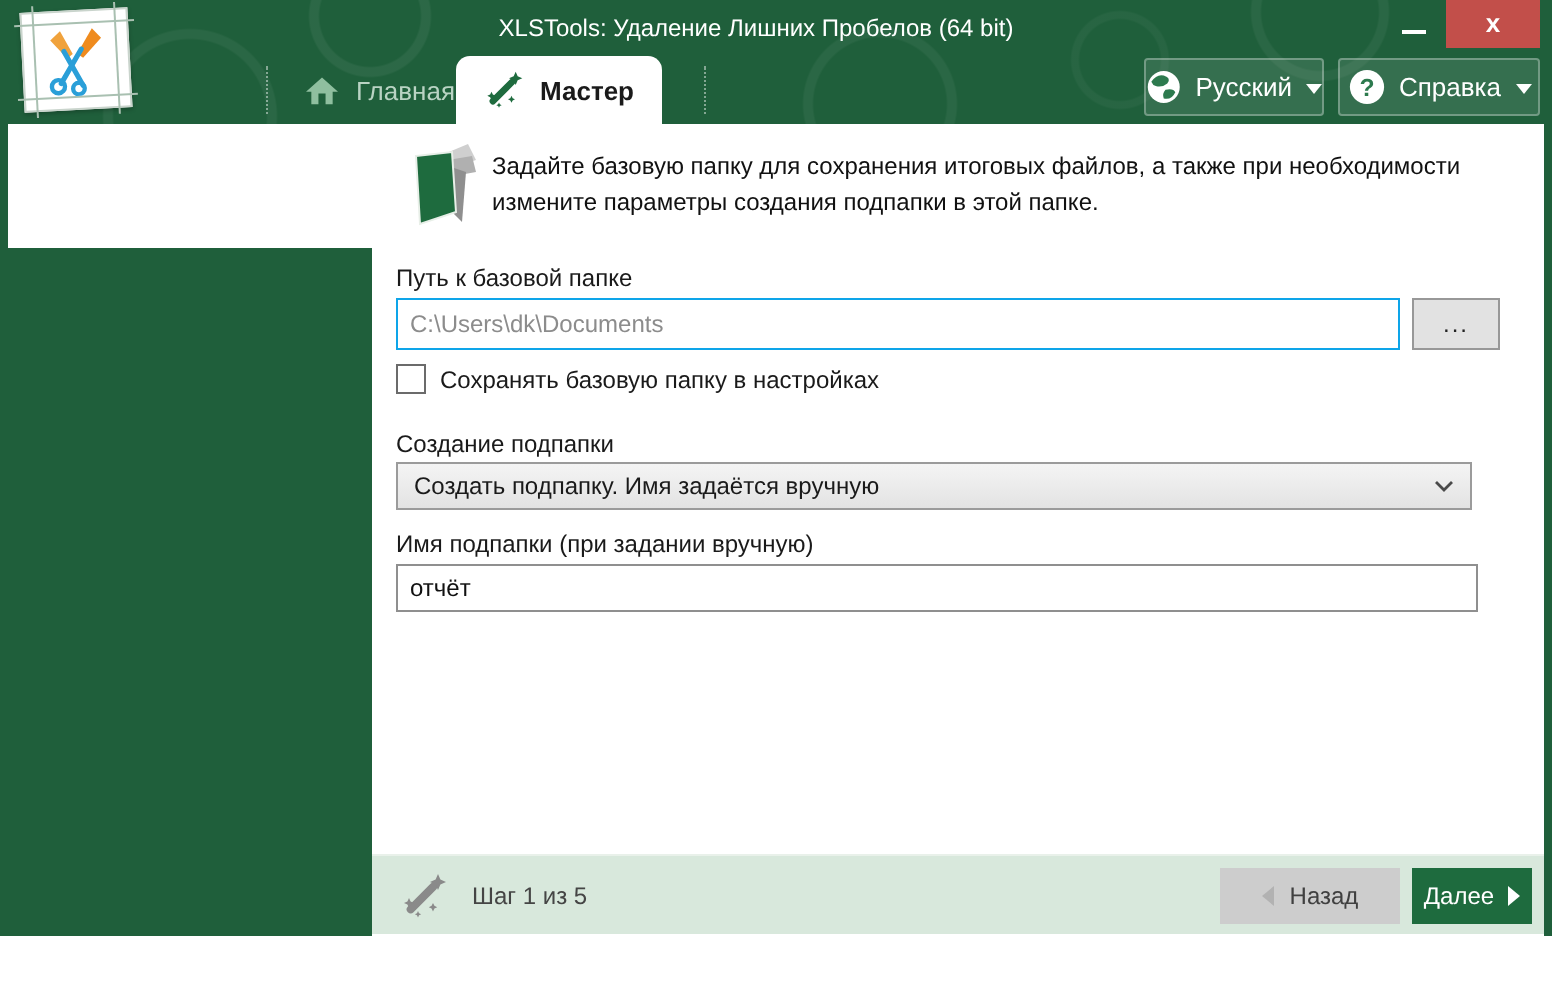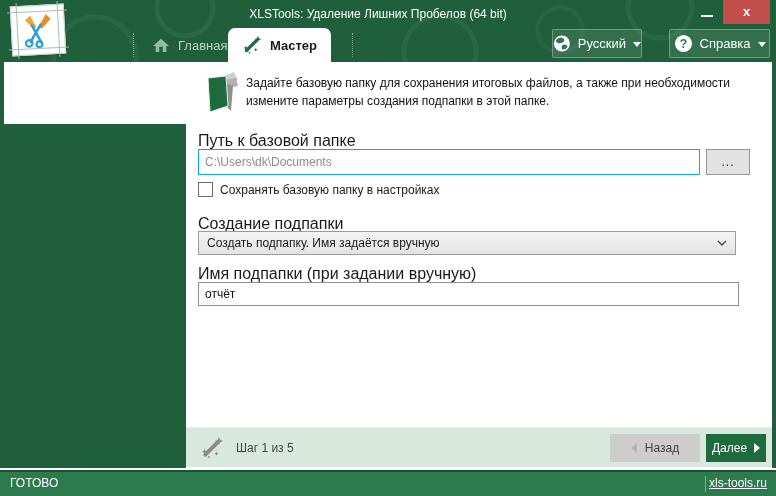--- a/index.html
+++ b/index.html
@@ -40,40 +40,40 @@
   .tab { position:absolute; top:28px; height:34px; display:flex; align-items:center; gap:8px;
          padding:0 14px; font-size:13px; color:#b9d3c3; cursor:default; }
   .tab-home { left:138px; }
   .tab-master { left:228px; background:#fff; border-radius:7px 7px 0 0; color:#1a1a1a; font-weight:bold; }
   .tab-home svg { color:#8fbf9f; }
   .tab-master svg { color:#1e6b3e; }
 
   .top-btn { position:absolute; top:29px; height:29px; display:flex; align-items:center; justify-content:center;
              gap:7px; background:rgba(255,255,255,0.10); border:1px solid rgba(255,255,255,0.30);
              border-radius:2px; color:#fff; font-size:13px; }
-  .btn-lang { left:552px; width:90px; }
+  .btn-lang { left:572px; width:90px; }
   .btn-help { left:669px; width:101px; }
   .caret-down { width:0; height:0; border-left:4px solid transparent; border-right:4px solid transparent;
                 border-top:5px solid #fff; margin-top:1px; }
 
   
   .edge-l { position:absolute; left:0; top:62px; width:4px; height:406px; background:#1f5f3b; }
   .edge-r { position:absolute; left:772px; top:62px; width:4px; height:406px; background:#1f5f3b; }
 
   .side-head { position:absolute; left:4px; top:62px; width:182px; height:62px; background:#fff;
                display:flex; align-items:center; }
   .side-head svg { margin-left:18px; }
   .side-title { margin-left:14px; width:100px; color:#1e7a45; font-weight:bold; font-size:12.5px; line-height:1.25; }
   .side-green { position:absolute; left:4px; top:124px; width:182px; height:344px; background:#1f5f3b; }
 
   .content { position:absolute; left:186px; top:62px; width:586px; height:365px; background:#fff; }
   .desc-icon { position:absolute; left:14px; top:7px; }
   .desc-text { position:absolute; left:60px; top:12px; width:508px; font-size:12px; line-height:1.5; color:#111; }
 
-  .fld-label { position:absolute; left:12px; font-size:16px; color:#1a1a1a; white-space:nowrap; }
+  .fld-label { position:absolute; left:12px; font-size:12px; color:#1a1a1a; white-space:nowrap; }
   .lab-path { top:70px; } .lab-mode { top:153px; } .lab-name { top:203px; }
 
   .txt-input { position:absolute; left:12px; height:26px; border:1px solid #0ea5e9; background:#fff;
                font-family:"Liberation Sans", sans-serif; font-size:12px; padding:0 6px; color:#111; outline:none; }
   .inp-path { top:87px; width:502px; color:#8c8c8c; }
   .inp-name { top:220px; width:541px; height:24px; border-color:#8f8f8f; }
 
   .btn-browse { position:absolute; left:520px; top:87px; width:44px; height:26px; background:#e2e2e2;
                 border:1px solid #989898; font-size:12px; color:#222; text-align:center; line-height:24px;
                 letter-spacing:1px; }
@@ -237,19 +237,14 @@
     <div class="btn-back">
       <span class="arr-left"></span>
       <span>Назад</span>
     </div>
     <div class="btn-next">
       <span>Далее</span>
       <span class="arr-right"></span>
     </div>
   </div>
 
-  <div class="statusbar">
-    <span class="status-text">ГОТОВО</span>
-    <span class="status-sep"></span>
-    <span class="status-link">xls-tools.ru</span>
-  </div>
 
 </div>
 
 </body></html>

